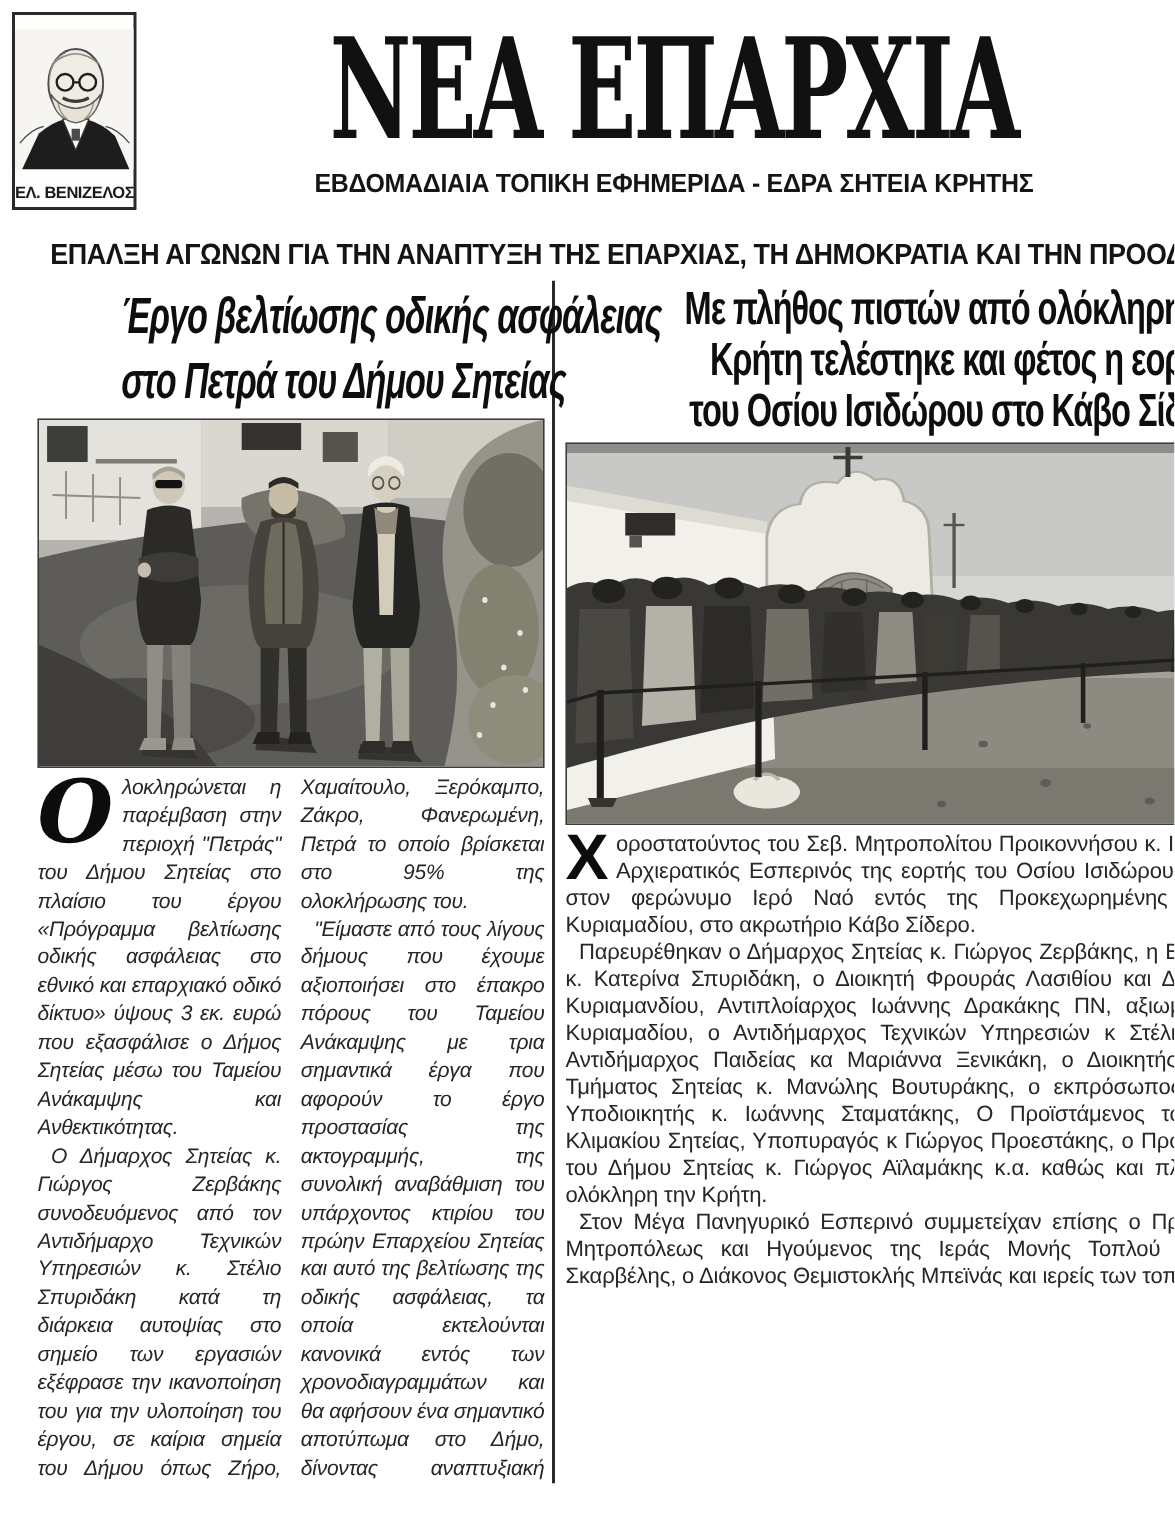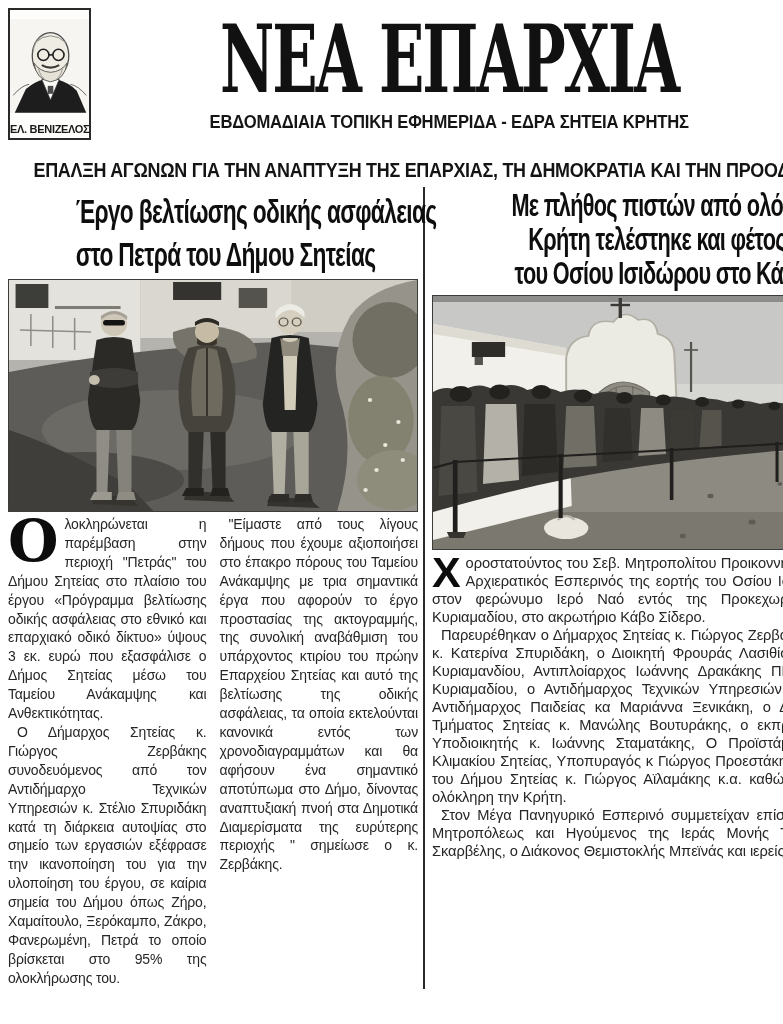--- a/index.html
+++ b/index.html
@@ -25,21 +25,21 @@
   .infobar { display:flex; align-items:stretch; height:33px; border-top:2px solid #1c1c1c; border-bottom:3px solid #1c1c1c; }
   .infobar .cell { display:flex; align-items:center; justify-content:center; overflow:visible; }
   .infobar .cell span { display:inline-block; white-space:nowrap; font-weight:bold; font-size:15.5px; letter-spacing:-0.3px; transform:scaleX(0.76); color:#141414; }
   .cell-1 { flex:0 0 20.6%; border-right:2px solid #1c1c1c; }
   .cell-2 { flex:0 0 11.4%; border-right:2px solid #1c1c1c; }
   .cell-3 { flex:0 0 17.4%; border-right:2px solid #1c1c1c; }
   .cell-4 { flex:1; }
 
   
   .content { display:flex; height:802px; overflow:hidden; }
-  .article-left  { width:423px; padding:2px 5px 0 8px; }
+  .article-left  { width:368px; padding:2px 5px 0 25px;font-style:italic; }
   .article-right { flex:1; border-left:2px solid #2a2a2a; padding:2px 8px 0 7px; }
 
   h1.headline { text-align:center; font-weight:bold; color:#0e0e0e; }
   .hl { display:block; white-space:nowrap; letter-spacing:-1px; }
   .headline-left  { padding:1px 0 3px; }
   .headline-left  .hl { font-size:34px; line-height:43px; transform:scaleX(0.67); transform-origin:50% 50%; }
   .headline-right { padding:0 0 4px; }
   .headline-right .hl { font-size:31px; line-height:34px; transform:scaleX(0.70); transform-origin:50% 50%; }
 
   .photo { border:1px solid #3c3c3c; background:#bdbdbd; overflow:hidden; }

